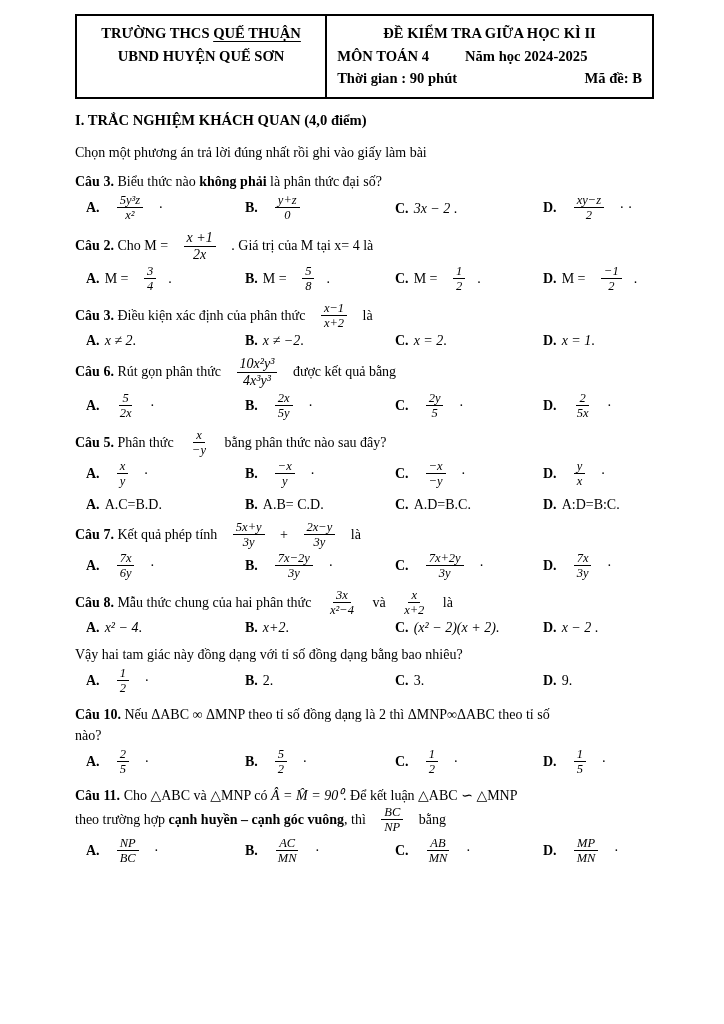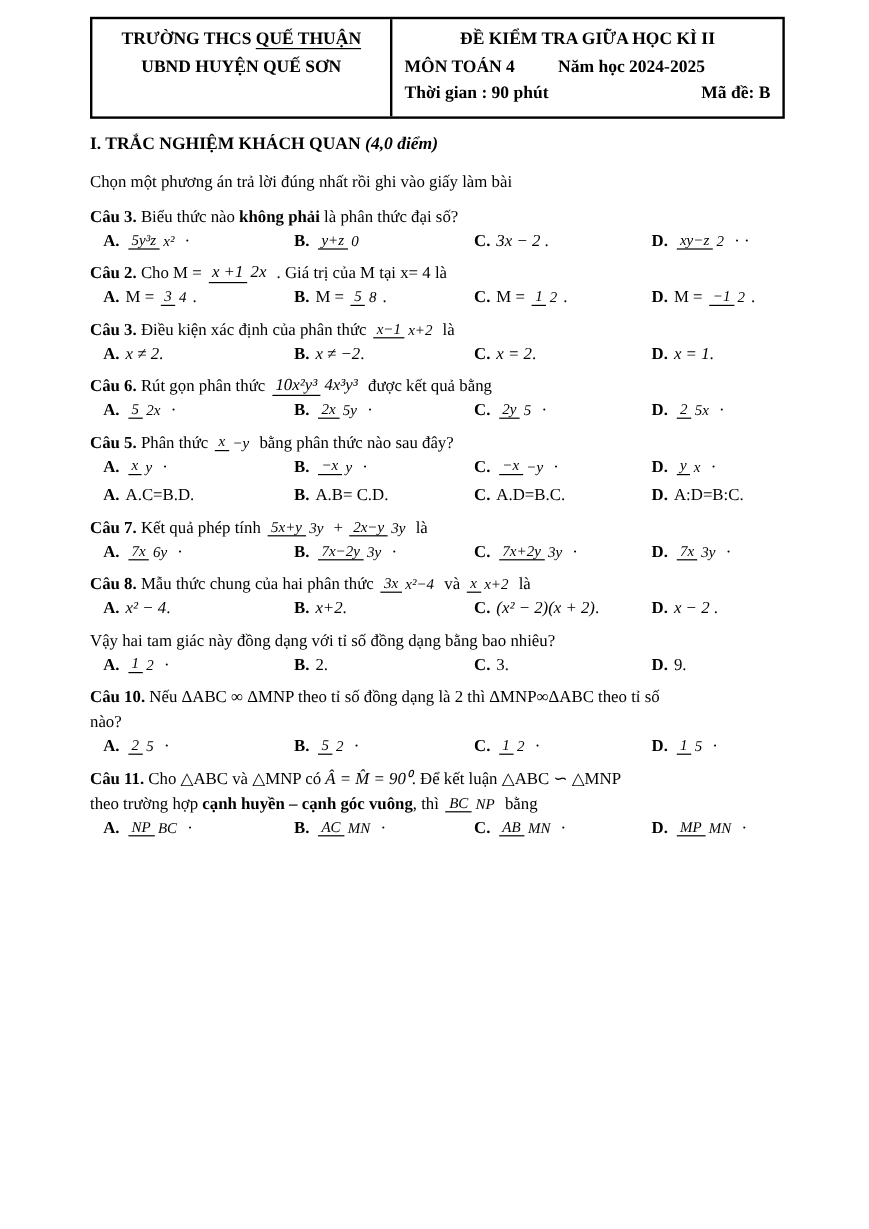--- a/index.html
+++ b/index.html
@@ -13,33 +13,33 @@
   .header-box{display:flex;border:2px solid #000;width:100%}
   .hcell-left{width:43.5%;border-right:2px solid #000;padding:6px 4px 7px;text-align:center}
   .hcell-right{width:56.5%;padding:6px 10px 7px}
   .hline{font-weight:700;font-size:14.6px;line-height:1.55}
   .u{text-decoration:underline;text-underline-offset:3px}
   .hcenter{text-align:center}
   .row2{display:flex;gap:36px}
   .row3{display:flex;justify-content:space-between}
   
   .section-title{margin-top:13px;font-size:14.6px;font-weight:700}
-  .section-title .it{font-style:italic;font-weight:700}
+  .section-title .it{font-weight:700}
   .instruction{font-weight:400;margin-top:14px;line-height:1.45}
   
   .question{margin-top:8px}
   .qline{line-height:1.5}
   .qlabel{font-weight:700}
   .options{display:grid;grid-template-columns:159px 150px 148px 1fr;padding-left:11px;margin-top:2px;align-items:center}
   .option{white-space:nowrap}
   .okey{font-weight:700;margin-right:5px}
   .m{font-style:italic}
   
-  .frac{display:inline-flex;align-items:center;vertical-align:middle;
-        font-style:italic;line-height:1.12;font-size:12.5px;margin:0 2px;position:relative;top:-1px}
+  .frac{display:inline-flex;flex-direction:column;align-items:center;vertical-align:middle;
+        font-style:italic;line-height:1.12;font-size:12.5px;margin:0 12px;position:relative;top:-1px}
   .frac .fnum{border-bottom:1px solid #000;padding:0 3px}
   .frac .fden{padding:0 3px}
   .frac.big{font-size:14px}
 </style>
 </head>
 <body>
 
 <div class="page">
 
   <div class="header-box">

